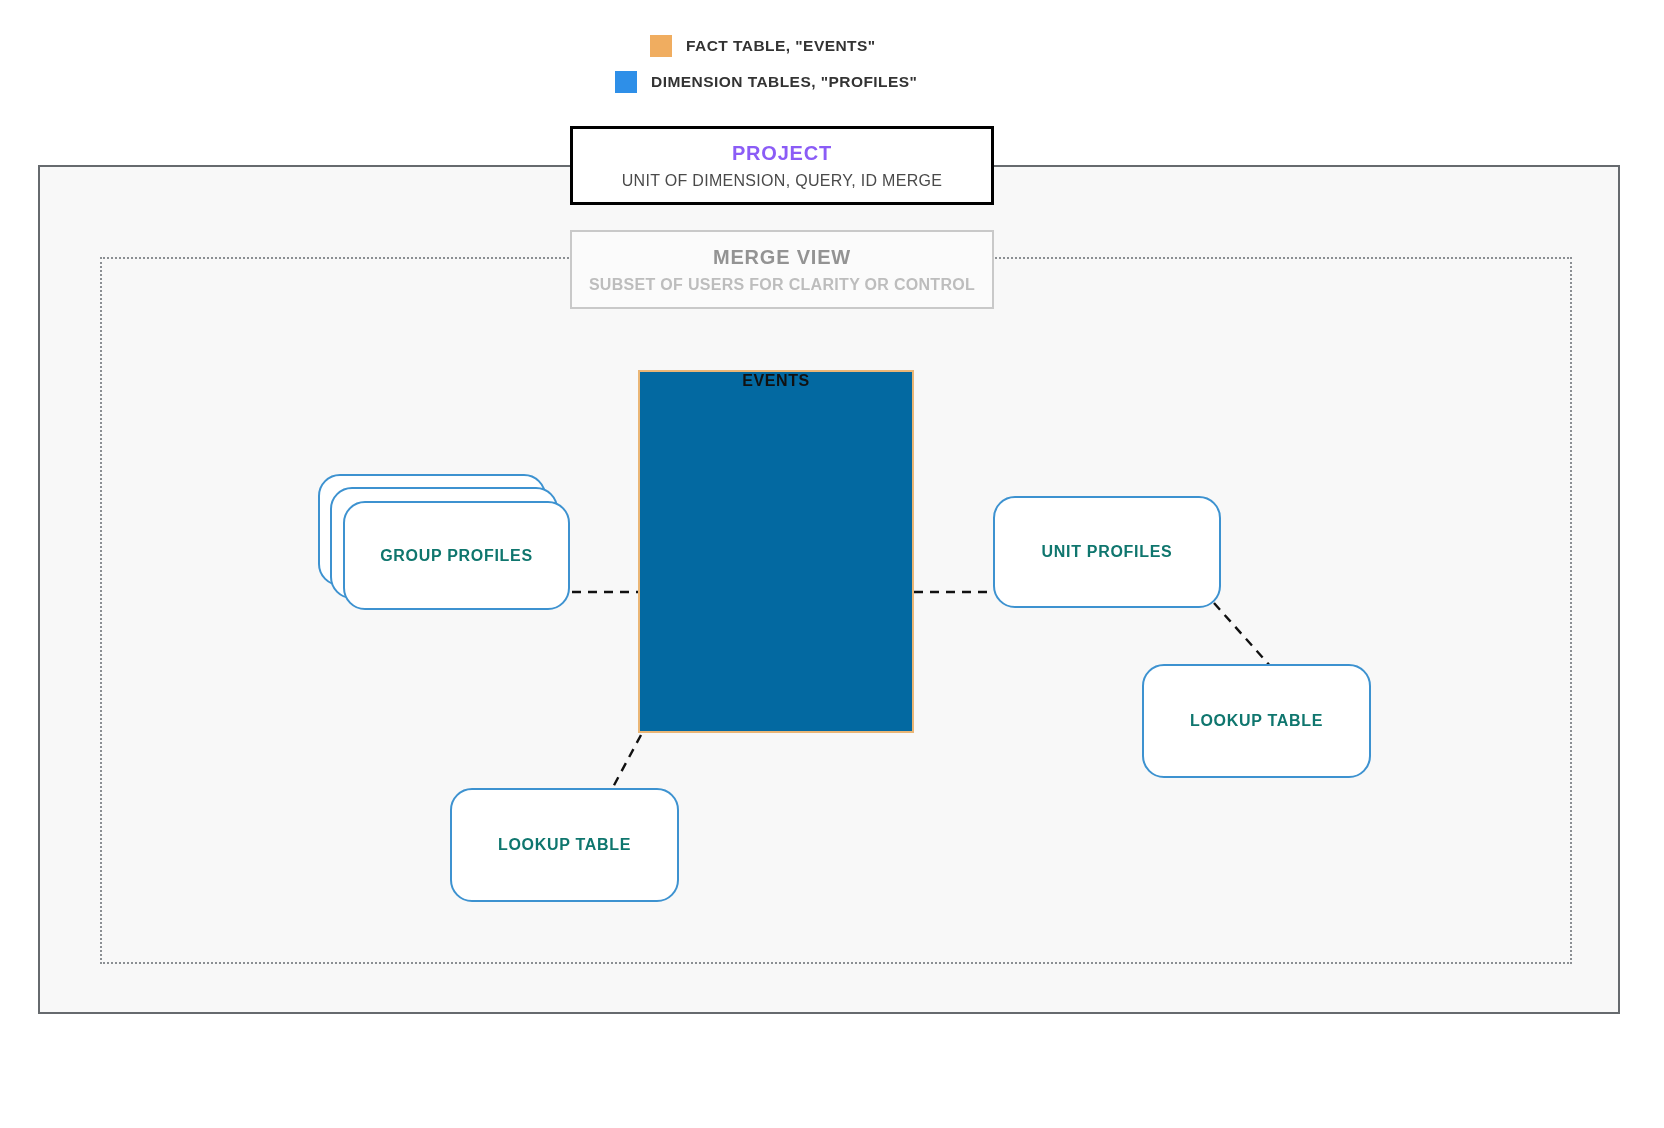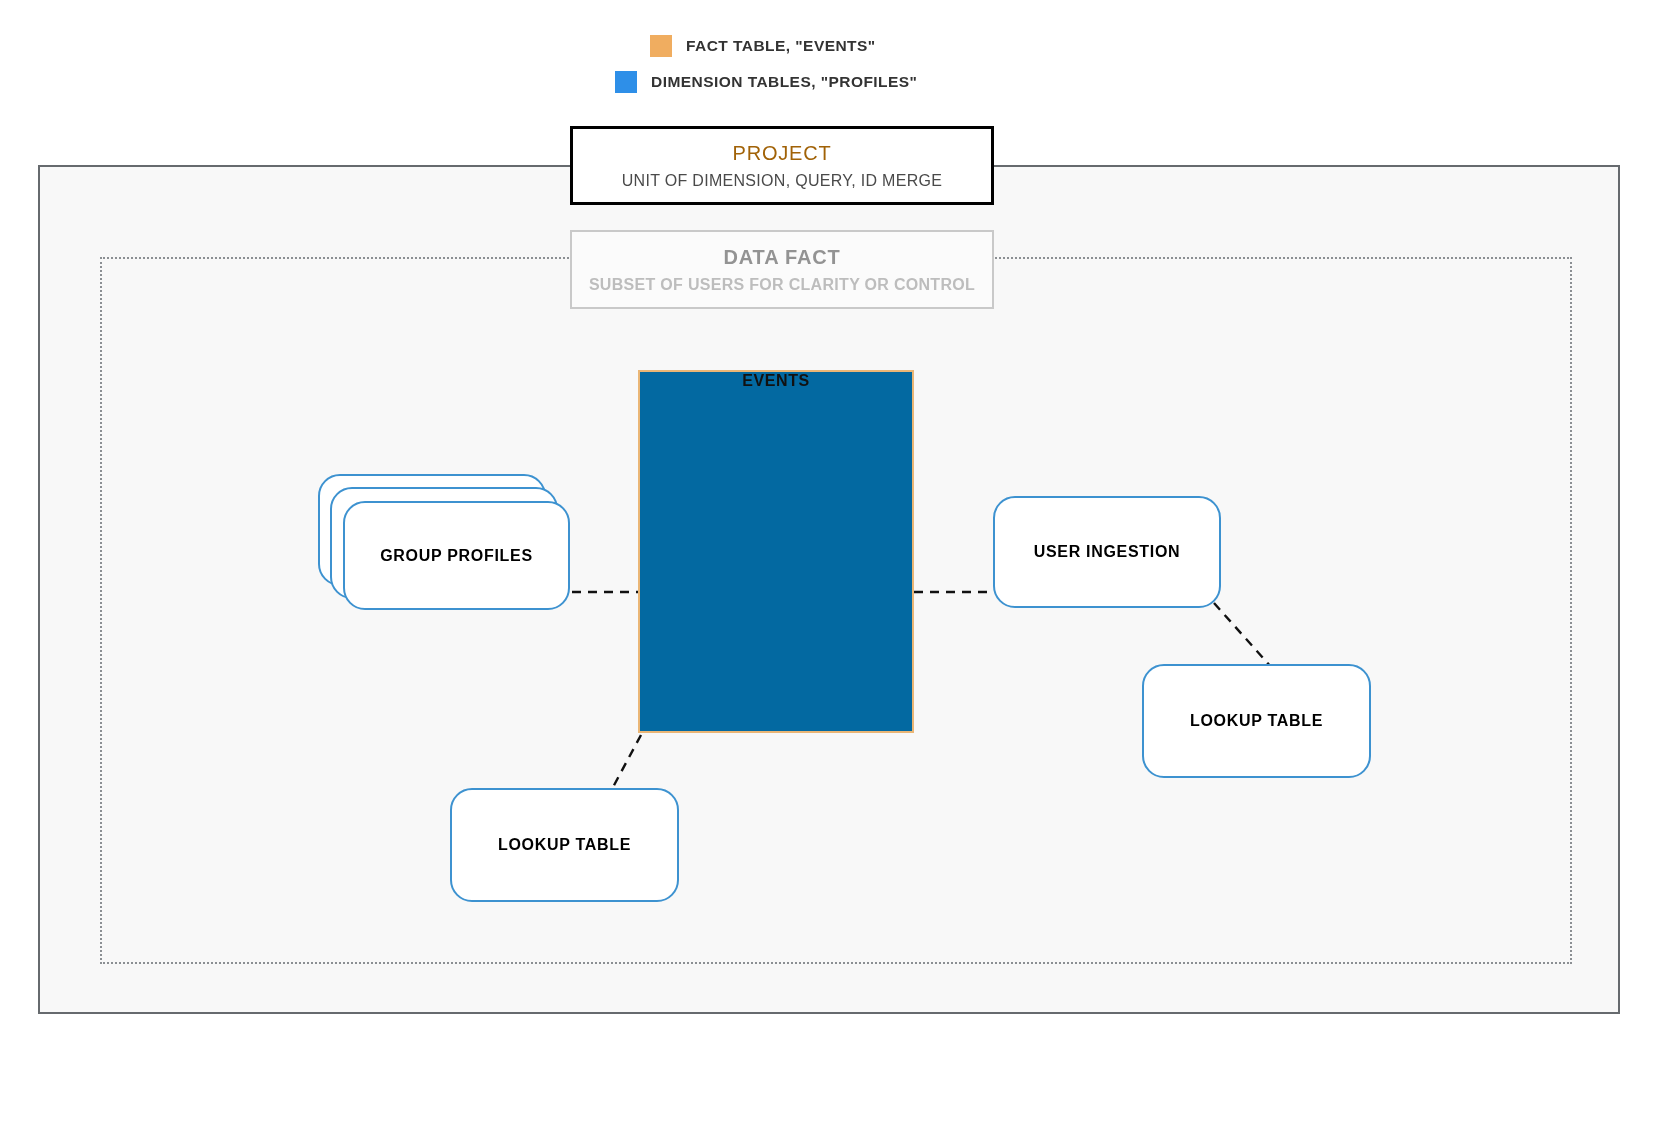--- a/index.html
+++ b/index.html
@@ -76,23 +76,23 @@
     background: #ffffff;
     box-sizing: border-box;
     display: flex;
     flex-direction: column;
     align-items: center;
     justify-content: center;
     gap: 7px;
   }
   #project-box .box-title {
     font-size: 20px;
-    font-weight: normal;
+    font-weight: bold;
     letter-spacing: 0.8px;
-    color: #a16207;
+    color: #8b5cf6;
   }
   #project-box .box-sub {
     font-size: 16px;
     font-weight: normal;
     letter-spacing: 0.3px;
     color: #4a4a4a;
   }
 
   
   #dataview-box {
@@ -151,21 +151,21 @@
     background: #ffffff;
     box-sizing: border-box;
     display: flex;
     align-items: center;
     justify-content: center;
   }
   .card .node-label {
     font-size: 16px;
     font-weight: bold;
     letter-spacing: 0.7px;
-    color: #000000;
+    color: #0f766e;
   }
 
   
   #group-profiles-stack { position: absolute; left: 318px; top: 474px; width: 252px; height: 136px; }
   #group-card-back2 { left: 0px;  top: 0px;  width: 228px; height: 112px; background:#ffffff; }
   #group-card-back1 { left: 12px; top: 13px; width: 228px; height: 112px; background:#ffffff; }
   #group-card-front { left: 25px; top: 27px; width: 227px; height: 109px; background:#ffffff; }
 
   #user-profiles-card { left: 993px; top: 496px; width: 228px; height: 112px; }
   #lookup-right-card  { left: 1142px; top: 664px; width: 229px; height: 114px; }
@@ -216,38 +216,38 @@
 
     <line class="connector" x1="641" y1="735" x2="612" y2="789"></line>
   </svg>
 
   <div id="project-box">
     <div class="box-title">PROJECT</div>
     <div class="box-sub">UNIT OF DIMENSION, QUERY, ID MERGE</div>
   </div>
 
   <div id="dataview-box">
-    <div class="box-title">DATA FACT</div>
+    <div class="box-title">MERGE VIEW</div>
     <div class="box-sub">SUBSET OF USERS FOR CLARITY OR CONTROL</div>
   </div>
 
   <div id="events-box">
     <span class="node-label">EVENTS</span>
   </div>
 
   <div id="group-profiles-stack">
     <div class="card" id="group-card-back2"></div>
     <div class="card" id="group-card-back1"></div>
     <div class="card" id="group-card-front">
       <span class="node-label">GROUP PROFILES</span>
     </div>
   </div>
 
   <div class="card" id="user-profiles-card">
-    <span class="node-label">USER INGESTION</span>
+    <span class="node-label">UNIT PROFILES</span>
   </div>
 
   <div class="card" id="lookup-right-card">
     <span class="node-label">LOOKUP TABLE</span>
   </div>
 
   <div class="card" id="lookup-left-card">
     <span class="node-label">LOOKUP TABLE</span>
   </div>
 

